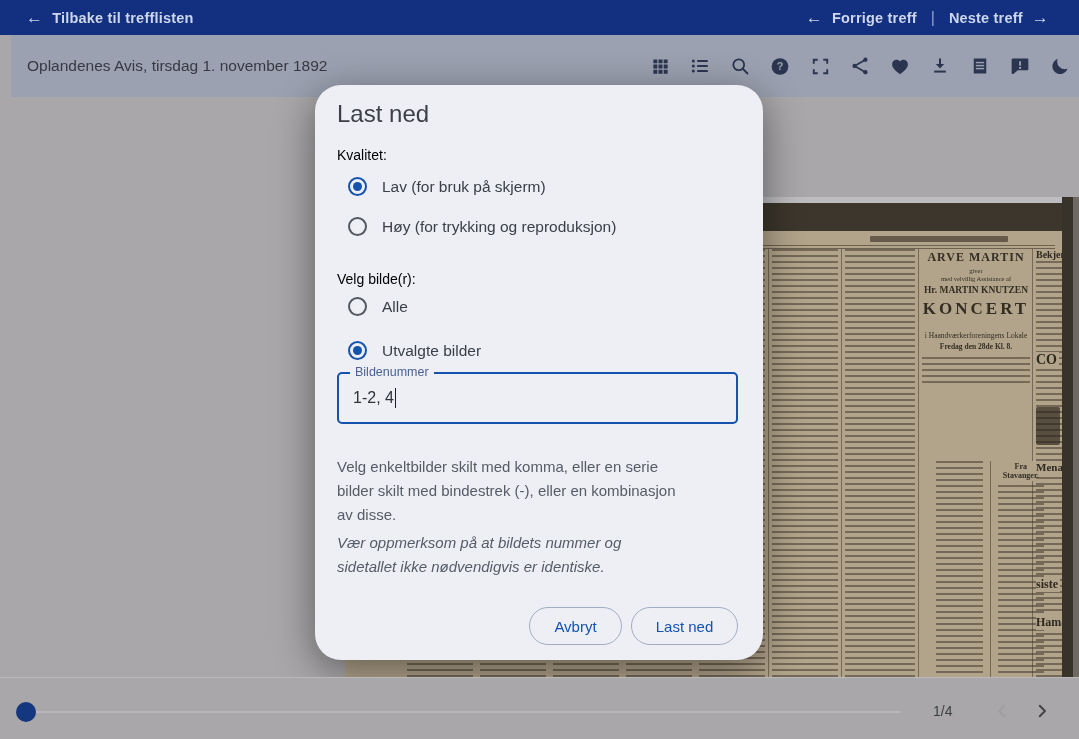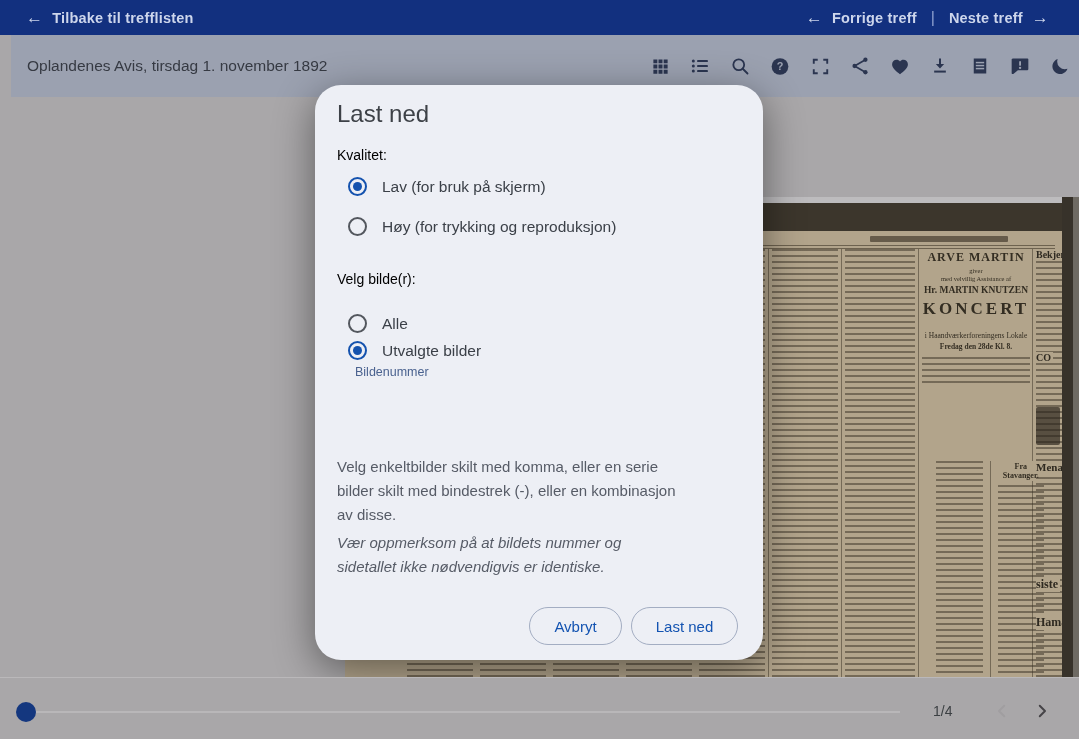--- a/index.html
+++ b/index.html
@@ -222,21 +222,21 @@
           <div class="subcol"></div>
           <div class="subrule"></div>
           <div class="subcol" style="position:relative;">
             <div class="np" style="font-size:8px;font-weight:700;background:#b2a48b;padding:1px 0;">Fra Stavanger.</div>
           </div>
         </div>
       </div>
 
       <div class="col fragcol" style="left:691px;width:26px;">
         <div class="frag" style="top:0;font-size:10px;">Bekjen</div>
-        <div class="frag" style="top:103px;font-size:10px;">CO</div>
+        <div class="frag" style="top:103px;font-size:14px;">CO</div>
         <div class="frag-img" style="top:158px;"></div>
         <div class="frag" style="top:212px;font-size:11px;">Menage</div>
         <div class="frag" style="top:328px;font-size:12px;">siste</div>
         <div class="frag" style="top:366px;font-size:12px;">Hamar</div>
       </div>
 
       <div class="paper-botband"></div>
     </div>
     <div class="gutter"></div>
   </div>
@@ -248,29 +248,33 @@
     <div class="radio-row" style="top:92px;">
       <span class="radio sel"></span>
       <span class="radio-label">Lav (for bruk på skjerm)</span>
     </div>
     <div class="radio-row" style="top:132px;">
       <span class="radio unsel"></span>
       <span class="radio-label">Høy (for trykking og reproduksjon)</span>
     </div>
 
     <div class="g-label" style="top:186px;">Velg bilde(r):</div>
-    <div class="radio-row" style="top:229px;">
+    <div class="radio-row" style="top:212px;">
       <span class="radio unsel"></span>
       <span class="radio-label">Alle</span>
     </div>
     <div class="radio-row" style="top:256px;">
       <span class="radio sel"></span>
       <span class="radio-label">Utvalgte bilder</span>
     </div>
 
+    <div class="input-box">
+      <span class="input-value">1-2, 4</span>
+      <span class="caret"></span>
+    </div>
     <div class="float-label">Bildenummer</div>
 
     <div class="help" style="top:370px;">Velg enkeltbilder skilt med komma, eller en serie bilder skilt med bindestrek (-), eller en kombinasjon av disse.</div>
     <div class="help" style="top:446px;font-style:italic;">Vær oppmerksom på at bildets nummer og sidetallet ikke nødvendigvis er identiske.</div>
 
     <div class="btn-row">
       <button class="pill-btn btn-cancel">Avbryt</button>
       <button class="pill-btn btn-confirm">Last ned</button>
     </div>
   </div>

